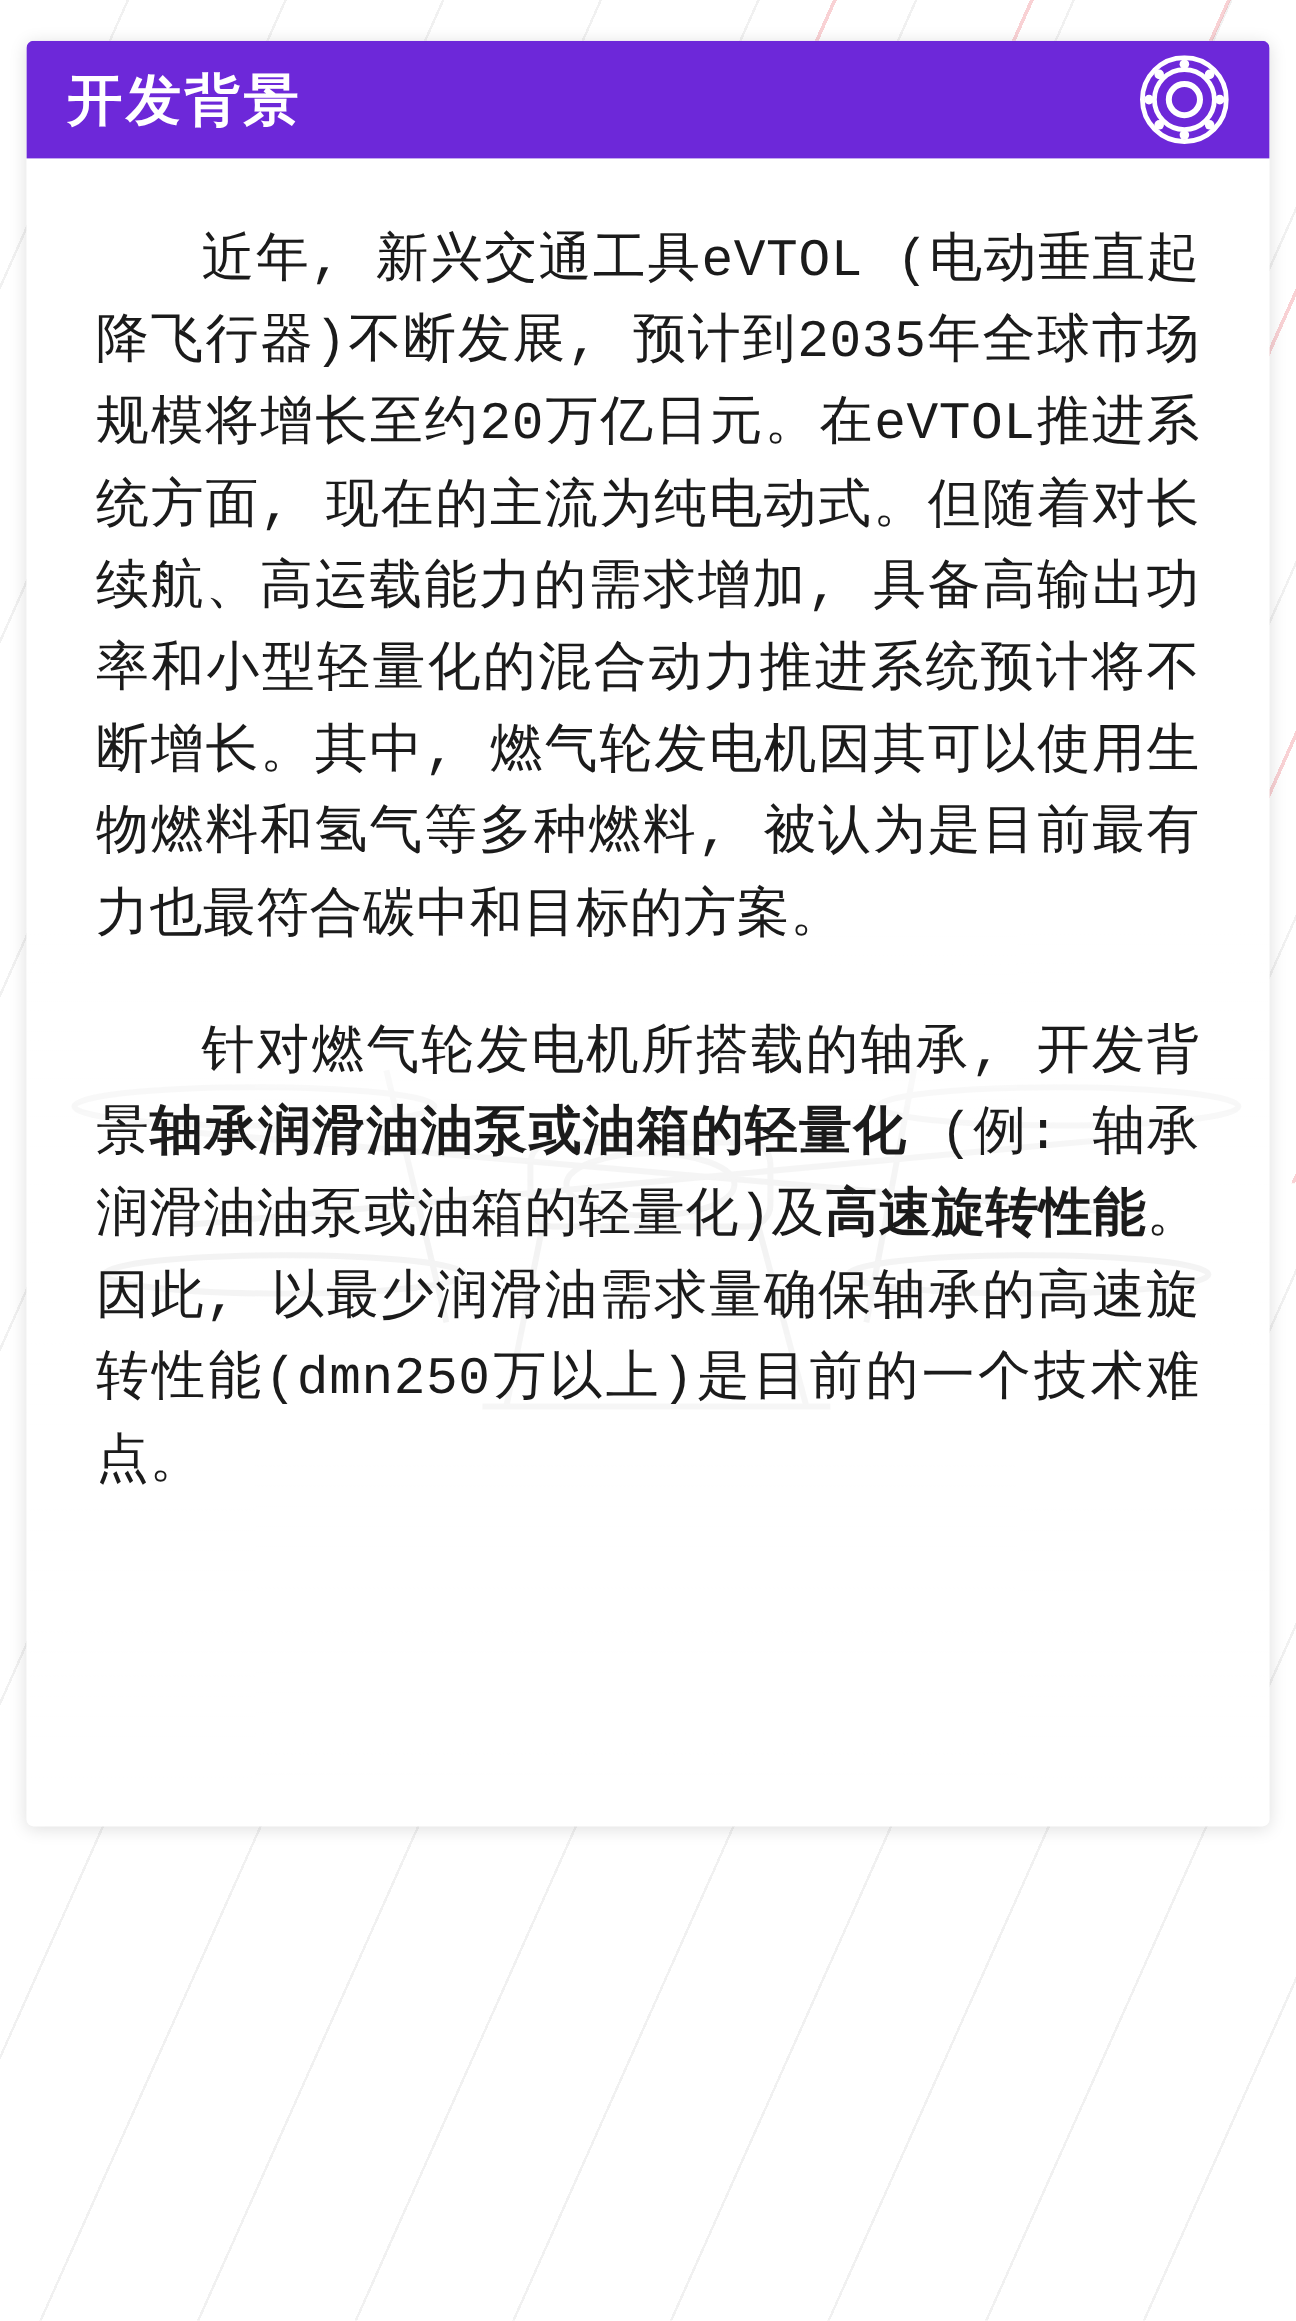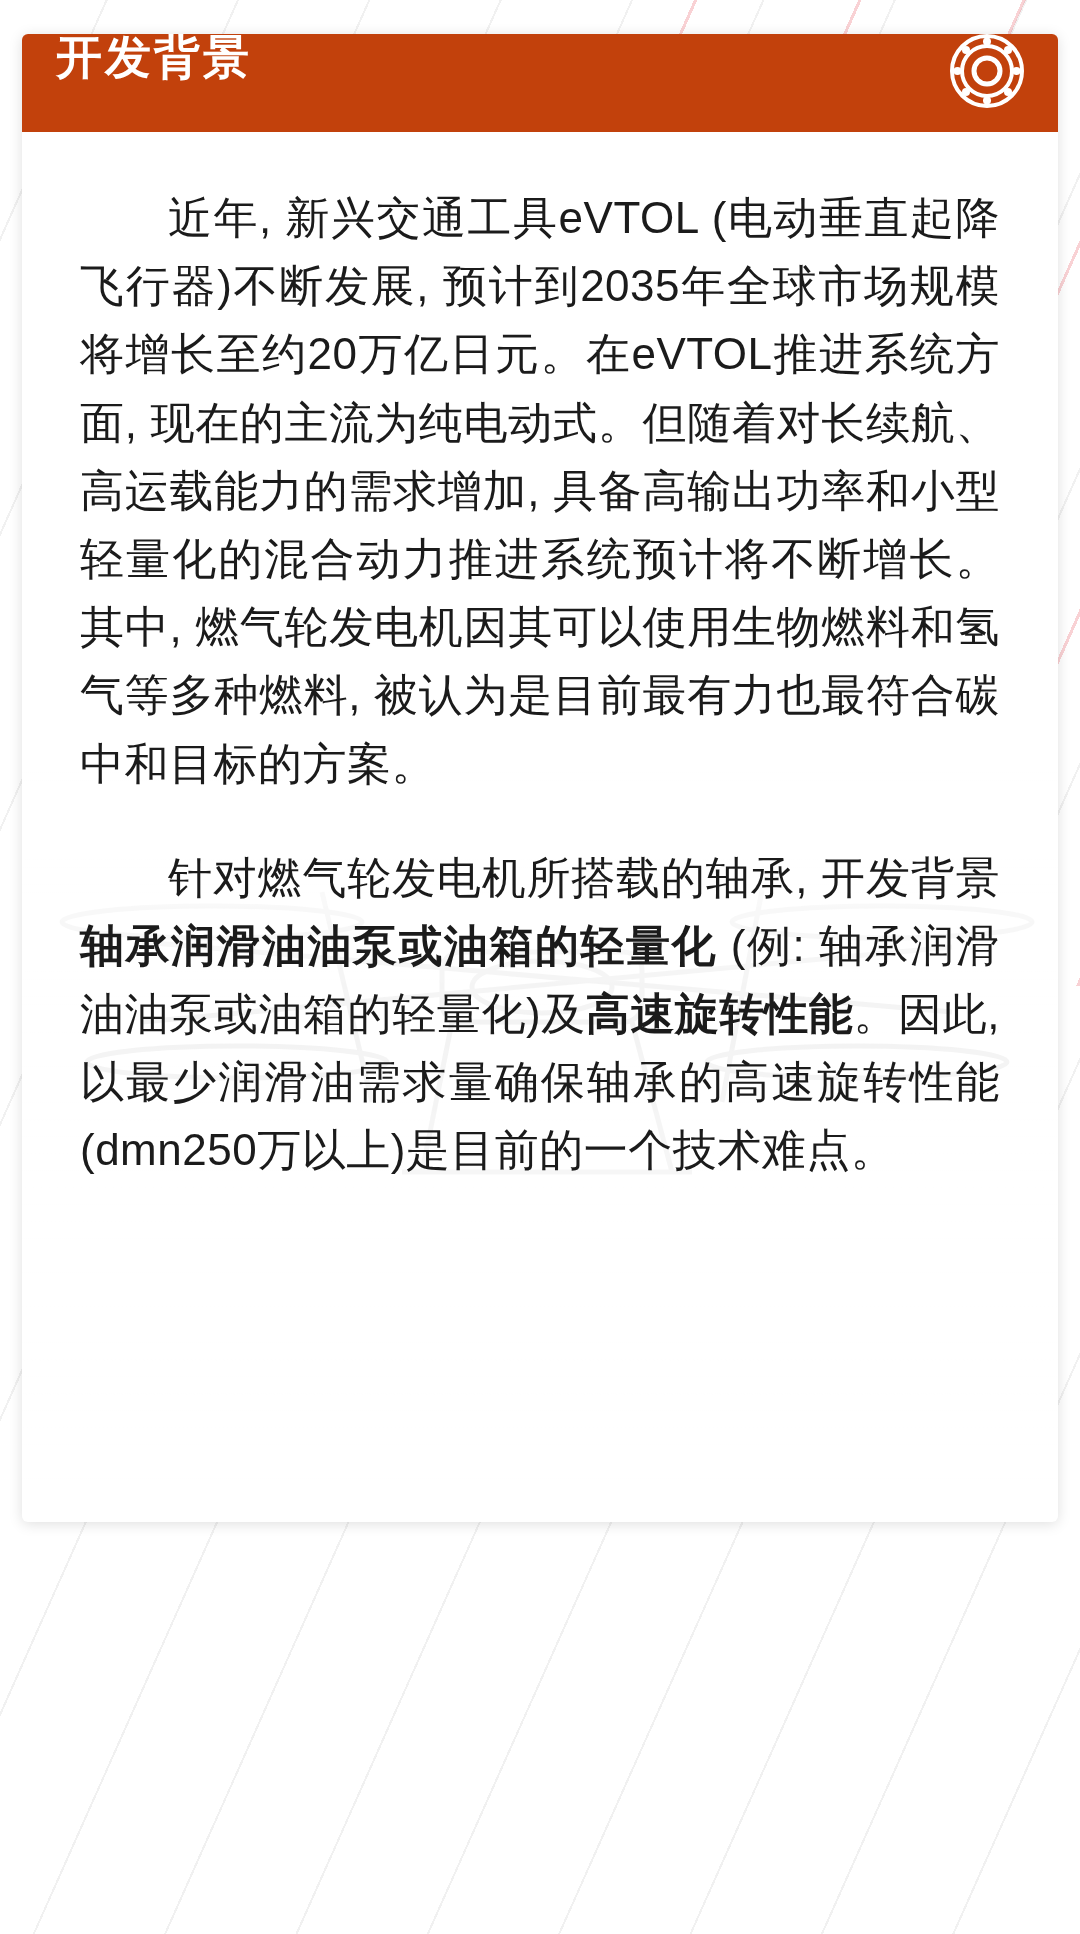--- a/index.html
+++ b/index.html
@@ -76,22 +76,23 @@
     height: 720px;
     opacity: 0.16;
     pointer-events: none;
   }
   .drone-watermark svg { display: block; width: 100%; height: 100%; }
 
   
   .header {
     position: relative;
     height: 98px;
-    background: #c2410c;
+    background: #6d28d9;
     display: flex;
+    align-items: center;
     justify-content: space-between;
     padding: 0 34px 0 34px;
     box-sizing: border-box;
   }
   .header-title {
     color: #ffffff;
     font-size: 46px;
     font-weight: bold;
     letter-spacing: 3px;
     line-height: 1;
@@ -109,20 +110,21 @@
     box-sizing: border-box;
   }
   .para {
     font-size: 44px;
     line-height: 1.55;
     color: #1b1b1b;
     letter-spacing: 0.5px;
     text-align: justify;
     margin: 0 0 46px 0;
     text-indent: 2em;
+    font-family: Liberation Mono, monospace;
   }
   .para:last-child { margin-bottom: 0; }
   .para b { font-weight: bold; }
 </style>
 </head>
 <body>
 
 <div class="page-bg">
   <div class="streaks"></div>
   <div class="streaks-red"></div>

